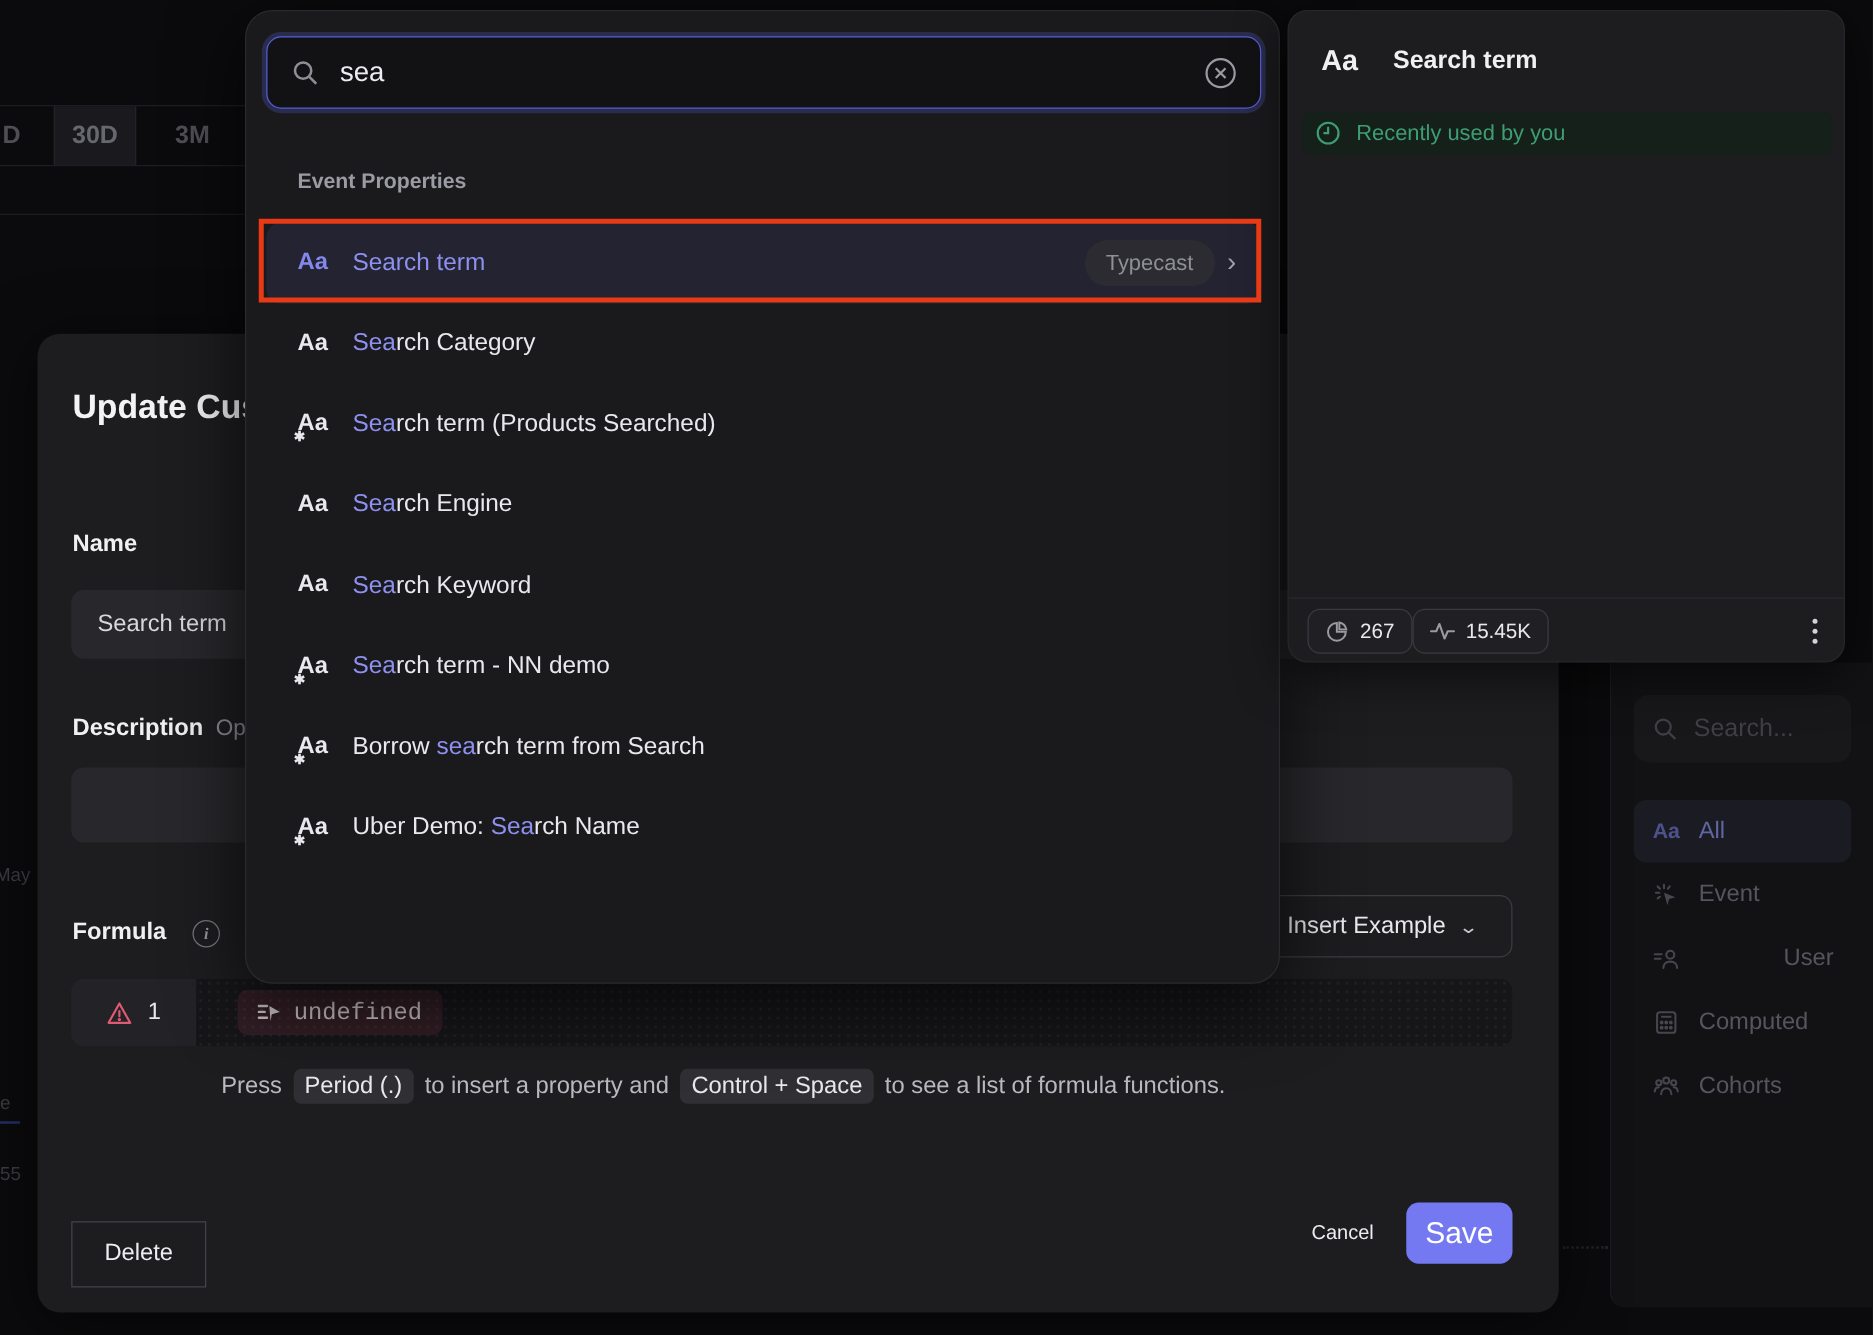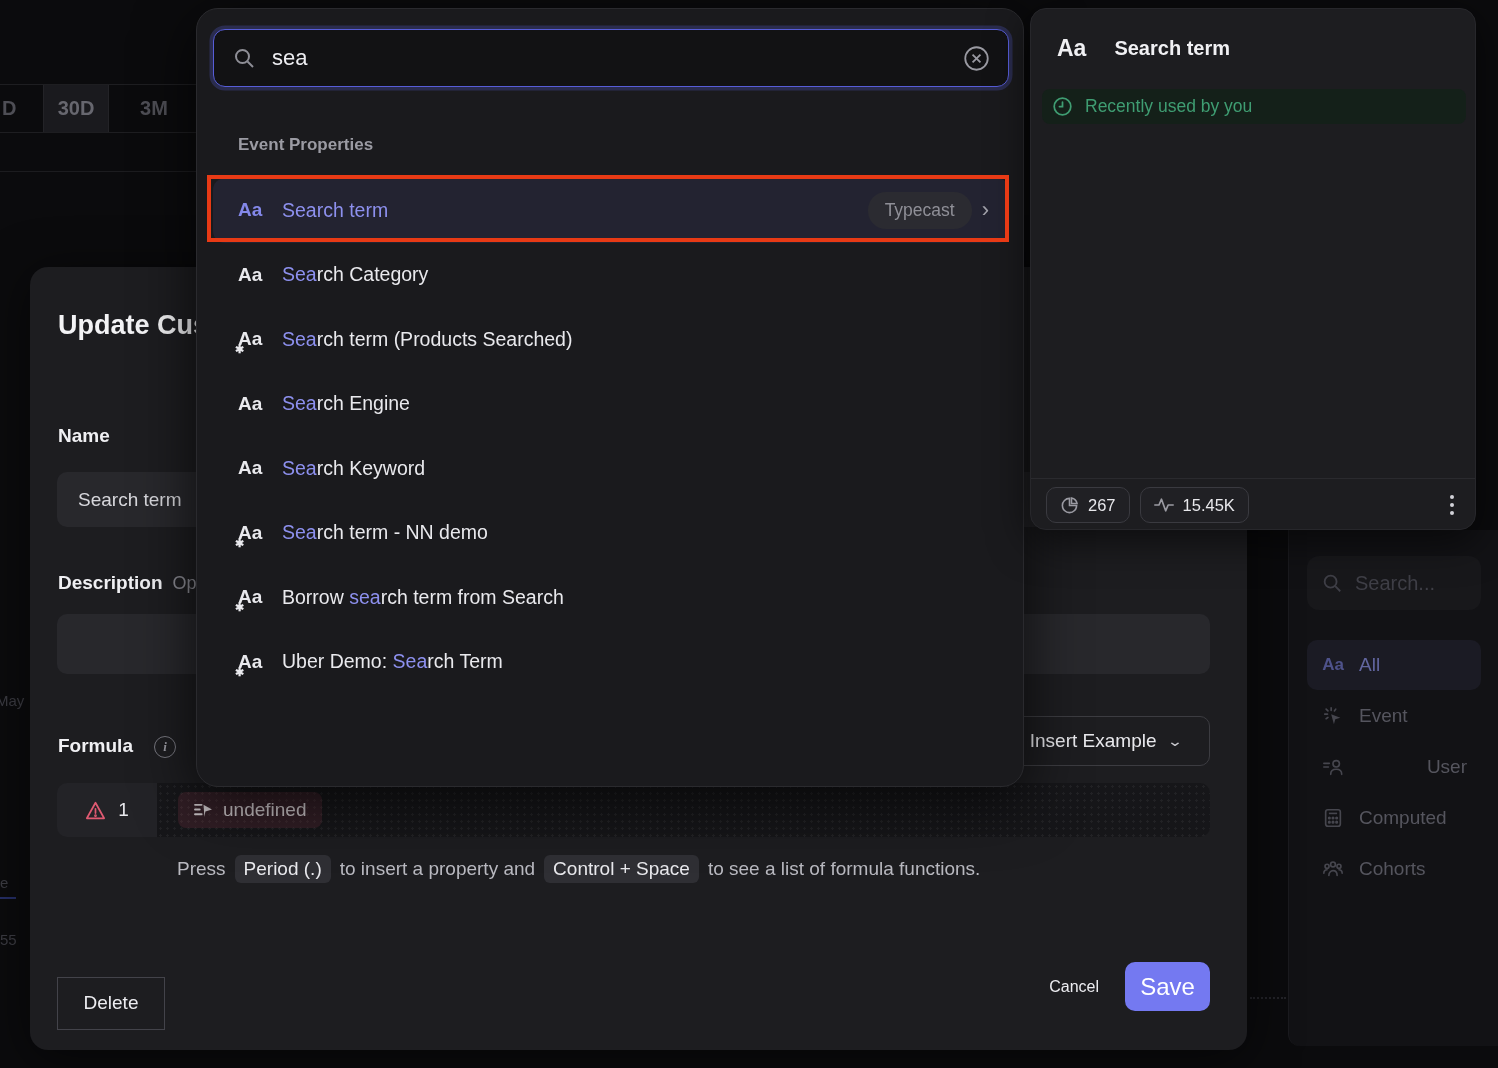--- a/index.html
+++ b/index.html
@@ -31,21 +31,21 @@
   .modal { left:30px; top:267px; width:1217px; height:783px; background:#1d1d20; border-radius:18px; box-shadow:0 8px 50px rgba(0,0,0,.55); z-index:10; }
   .m-title { position:absolute; left:28px; top:43px; font-size:27px; font-weight:700; color:#f3f3f5; white-space:nowrap; }
   .field-label { position:absolute; left:28px; font-size:19px; font-weight:700; color:#f0f0f3; }
   .optional { font-weight:400; color:#8b8b93; font-size:18px; margin-left:10px; }
   .m-input { position:absolute; left:27px; width:1153px; background:#28282c; border-radius:10px; border:none; color:#d8d8dd; font-size:19px; font-family:"Liberation Sans",sans-serif; padding:0 21px; }
   .info-i { position:absolute; left:124px; top:-2px; width:22px; height:22px; border:1.5px solid #77777f; border-radius:50%; color:#9a9aa2; font-size:13px; display:flex; align-items:center; justify-content:center; font-style:italic; font-family:"Liberation Serif",serif; }
   .insert-btn { position:absolute; left:970px; top:449px; width:210px; height:50px; border:1px solid #3c3c41; border-radius:10px; background:transparent; color:#e9e9ed; font-size:19px; display:flex; align-items:center; justify-content:center; gap:12px; }
   .chev-down { font-size:14px; color:#c9c9cf; transform:scaleX(1.4); }
   .editor { position:absolute; left:27px; top:516px; width:1153px; height:54px; display:flex; }
   .gutter { width:100px; background:#232327; border-radius:10px 0 0 10px; display:flex; align-items:center; justify-content:center; gap:12px; font-size:19px; color:#e8e8ec; }
-  .formula-field { flex:1; background:#161619; border-radius:0 10px 10px 0; background-image:radial-gradient(rgba(255,255,255,.05) 1px, transparent 1.2px); background-size:7px 7px; display:flex; align-items:center; padding-left:21px; }
+  .formula-field { flex:1; background:#161619; border-radius:0 10px 10px 0; background-image:radial-gradient(rgba(255,255,255,.05) 1px, transparent 1.2px); background-size:7px 7px; display:flex; align-items:center; padding-left:33px;font-family:Liberation Mono, monospace; }
   .undef-pill { display:flex; align-items:center; gap:10px; background:rgba(222,82,110,.14); border-radius:8px; height:36px; padding:0 16px; color:#c9c3c6; font-size:19px; }
   .hint { position:absolute; left:147px; top:588px; font-size:19px; color:#b9b9c0; display:flex; align-items:center; gap:9px; white-space:nowrap; }
   .kbd { background:#2f2f34; border-radius:6px; padding:3px 9px; color:#e9e9ed; }
   .btn-row { position:absolute; left:27px; top:695px; width:1153px; height:49px; display:flex; align-items:center; }
   .btn-delete { width:108px; height:53px; border:1px solid #43434a; border-radius:0; background:transparent; color:#ededf1; font-size:19px;margin-top:33px; }
   .btn-cancel { margin-left:auto; background:none; border:none; color:#ededf1; font-size:16px; padding:0 26px; height:49px; }
   .btn-save { width:85px; height:49px; border:none; border-radius:10px; background:#7479f1; color:#fff; font-size:24px; }
 
   
   .popover { left:196px; top:8px; width:828px; height:779px; background:#1a1a1d; border:1px solid #2a2a2e; border-radius:22px; box-shadow:0 14px 60px rgba(0,0,0,.7); z-index:30; }
@@ -270,41 +270,41 @@
       <div class="prop-row">
         <span class="aa-icon">Aa<i class="star">✱</i></span>
         <span class="prop-label"><span class="hl">Sea</span><span>rch term - NN demo</span></span>
       </div>
       <div class="prop-row">
         <span class="aa-icon">Aa<i class="star">✱</i></span>
         <span class="prop-label"><span>Borrow </span><span class="hl">sea</span><span>rch term from Search</span></span>
       </div>
       <div class="prop-row">
         <span class="aa-icon">Aa<i class="star">✱</i></span>
-        <span class="prop-label"><span>Uber Demo: </span><span class="hl">Sea</span><span>rch Term</span></span>
+        <span class="prop-label"><span>Uber Demo: </span><span class="hl">Sea</span><span>rch Name</span></span>
       </div>
     </div>
 </div>
 
 <div class="abs red-box"></div>
 
 <div class="abs detail">
   <div class="d-head">
     <span class="d-aa">Aa</span>
     <span class="d-title">Search term</span>
   </div>
   <div class="d-badge">
     <svg width="21" height="21" viewBox="0 0 24 24" fill="none" stroke="#3f9d72" stroke-width="2">
         <circle cx="12" cy="12" r="9.5"></circle>
         <path d="M12 7 V12 H8.5" stroke-linecap="round"></path>
       </svg>
     <span>Recently used by you</span>
   </div>
   <div class="d-footer">
-    <div id="stat-pills" style="display:flex; gap:10px;">
+    <div id="stat-pills" style="display:flex; ">
         <div class="stat-pill">
           <span class="s-ic">
             <svg width="19" height="19" viewBox="0 0 24 24" fill="none" stroke="currentColor" stroke-width="2">
               <path d="M12 3 A9 9 0 1 0 21 12 L12 12 Z"></path>
               <path d="M14.5 2.5 A9 9 0 0 1 21.5 9.5 L14.5 9.5 Z"></path>
             </svg>
           </span>
           <span>267</span>
         </div>
         <div class="stat-pill">

